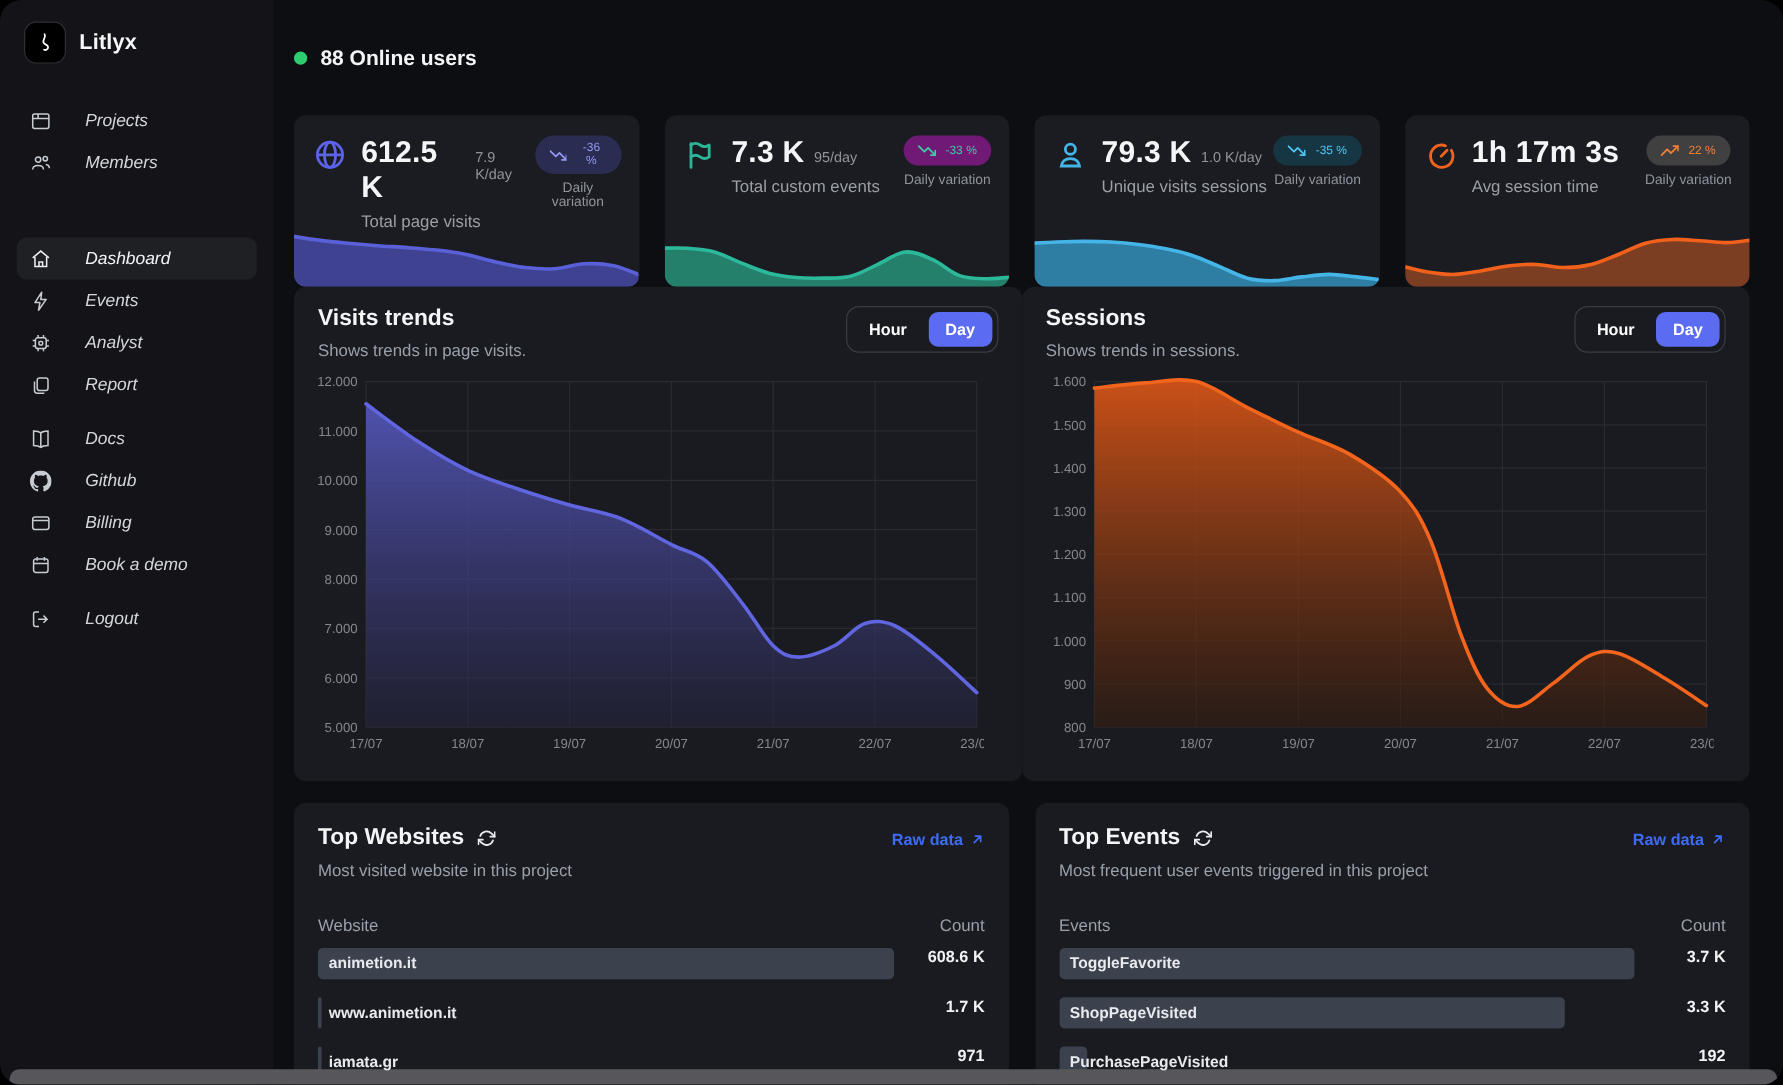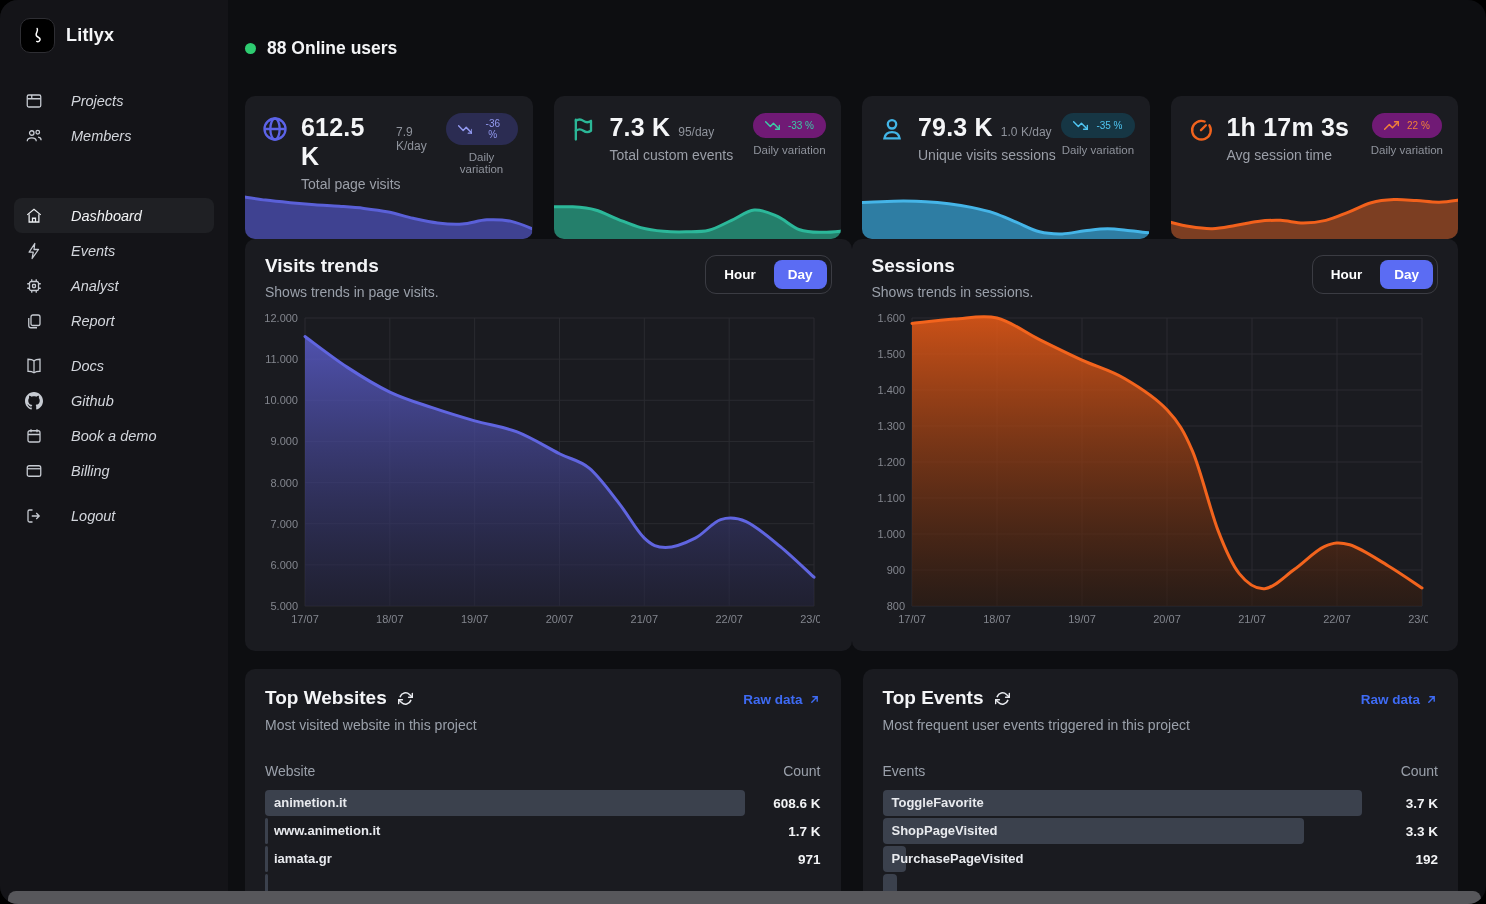--- a/index.html
+++ b/index.html
@@ -57,21 +57,21 @@
   
   .bottom{ display:grid; grid-template-columns:1fr 1fr; gap:22px; margin-top:18px; }
   .table-panel{ background:#1a1b20; border-radius:10px; padding:18px 20px; height:240px; overflow:hidden; }
   .tp-head{ display:flex; justify-content:space-between; align-items:flex-start; }
   .tp-title{ display:flex; align-items:center; gap:11px; font-size:19px; font-weight:700; color:#f4f5f7; }
   .refresh-btn{ background:none; border:none; color:#e8eaee; cursor:pointer; padding:0; display:flex; }
   .tp-sub{ font-size:14px; color:#9aa0aa; margin-top:8px; }
   .raw-link{ display:flex; align-items:center; gap:5px; color:#3e6bf4; font-size:13.5px;
              font-weight:700; margin-top:5px; cursor:pointer; text-decoration:none; }
   .cols{ display:flex; justify-content:space-between; color:#9aa0aa; font-size:14px; margin:30px 0 11px; }
-  .t-row{ display:flex; align-items:center; margin-bottom:2px; }
+  .t-row{ display:flex; margin-bottom:15px; }
   .bar-cell{ flex:1; position:relative; height:26px; }
   .bar{ position:absolute; left:0; top:0; bottom:0; background:#3b414d; border-radius:4px; }
   .row-label{ position:relative; z-index:1; line-height:26px; padding-left:9px; font-size:13px;
               font-weight:600; color:#e8eaee; white-space:nowrap; }
   .count{ width:76px; text-align:right; font-size:13.5px; font-weight:700; color:#f2f3f5; }
 
   .scrollbar{ position:absolute; left:8px; right:5px; bottom:0; height:13px; background:#57575b;
               border-radius:8px 8px 0 0; cursor:pointer; }
 </style>
 </head>
@@ -149,31 +149,31 @@
       <span>Docs</span>
     </div>
     <div class="nav-item">
       <svg width="18" height="18" viewBox="0 0 24 24" fill="#c7cbd2">
           <path d="M12 0C5.37 0 0 5.37 0 12c0 5.3 3.438 9.8 8.205 11.387.6.113.82-.258.82-.577 0-.285-.01-1.04-.015-2.04-3.338.724-4.042-1.61-4.042-1.61-.546-1.387-1.333-1.756-1.333-1.756-1.09-.745.083-.73.083-.73 1.205.085 1.838 1.236 1.838 1.236 1.07 1.835 2.809 1.305 3.495.998.108-.776.417-1.305.76-1.605-2.665-.3-5.466-1.332-5.466-5.93 0-1.31.465-2.38 1.235-3.22-.135-.303-.54-1.523.105-3.176 0 0 1.005-.322 3.3 1.23.96-.267 1.98-.399 3-.405 1.02.006 2.04.138 3 .405 2.28-1.552 3.285-1.23 3.285-1.23.645 1.653.24 2.873.12 3.176.765.84 1.23 1.91 1.23 3.22 0 4.61-2.805 5.625-5.475 5.92.42.36.81 1.096.81 2.22 0 1.606-.015 2.896-.015 3.286 0 .315.21.69.825.57C20.565 21.795 24 17.295 24 12c0-6.63-5.37-12-12-12z"></path>
         </svg>
       <span>Github</span>
     </div>
     <div class="nav-item">
       <svg width="18" height="18" viewBox="0 0 24 24" fill="none" stroke="#c7cbd2" stroke-width="1.7">
+          <rect x="3" y="5" width="18" height="14" rx="2.5"></rect>
+          <path d="M3 9h18"></path>
+        </svg>
+      <span>Billing</span>
+    </div>
+    <div class="nav-item">
+      <svg width="18" height="18" viewBox="0 0 24 24" fill="none" stroke="#c7cbd2" stroke-width="1.7">
           <rect x="4" y="5" width="16" height="15" rx="2.5"></rect>
           <path d="M8 3v4M16 3v4M4 10h16"></path>
         </svg>
       <span>Book a demo</span>
-    </div>
-    <div class="nav-item">
-      <svg width="18" height="18" viewBox="0 0 24 24" fill="none" stroke="#c7cbd2" stroke-width="1.7">
-          <rect x="3" y="5" width="18" height="14" rx="2.5"></rect>
-          <path d="M3 9h18"></path>
-        </svg>
-      <span>Billing</span>
     </div>
 
     <div class="gap-md"></div>
 
     <div class="nav-item">
       <svg width="18" height="18" viewBox="0 0 24 24" fill="none" stroke="#c7cbd2" stroke-width="1.7">
           <path d="M10 4H6a2 2 0 0 0-2 2v12a2 2 0 0 0 2 2h4"></path>
           <path d="M15 8l4 4-4 4M19 12H9"></path>
         </svg>
       <span>Logout</span>
@@ -303,21 +303,21 @@
             </span>
             <div>
               <div class="value-row">
                 <span class="value">1h 17m 3s</span>
                 <span class="rate"></span>
               </div>
               <div class="card-label">Avg session time</div>
             </div>
           </div>
           <div class="badge-wrap">
-            <span class="badge" style="background: #701a75; color: rgb(240, 128, 56);">
+            <span class="badge" style="background: #404040; color: rgb(240, 128, 56);">
               <svg class="badge-icon" width="15" height="15" viewBox="0 0 24 24" fill="none" stroke="currentColor" stroke-width="2.4" stroke-linecap="round" stroke-linejoin="round">
                   <polyline points="23 6 13.5 15.5 8.5 10.5 1 18"></polyline>
                   <polyline points="17 6 23 6 23 12"></polyline>
                 </svg>
               <span>22 %</span>
             </span>
             <div class="variation-label">Daily variation</div>
           </div>
         </div>
         <svg class="spark" width="287" height="58">

